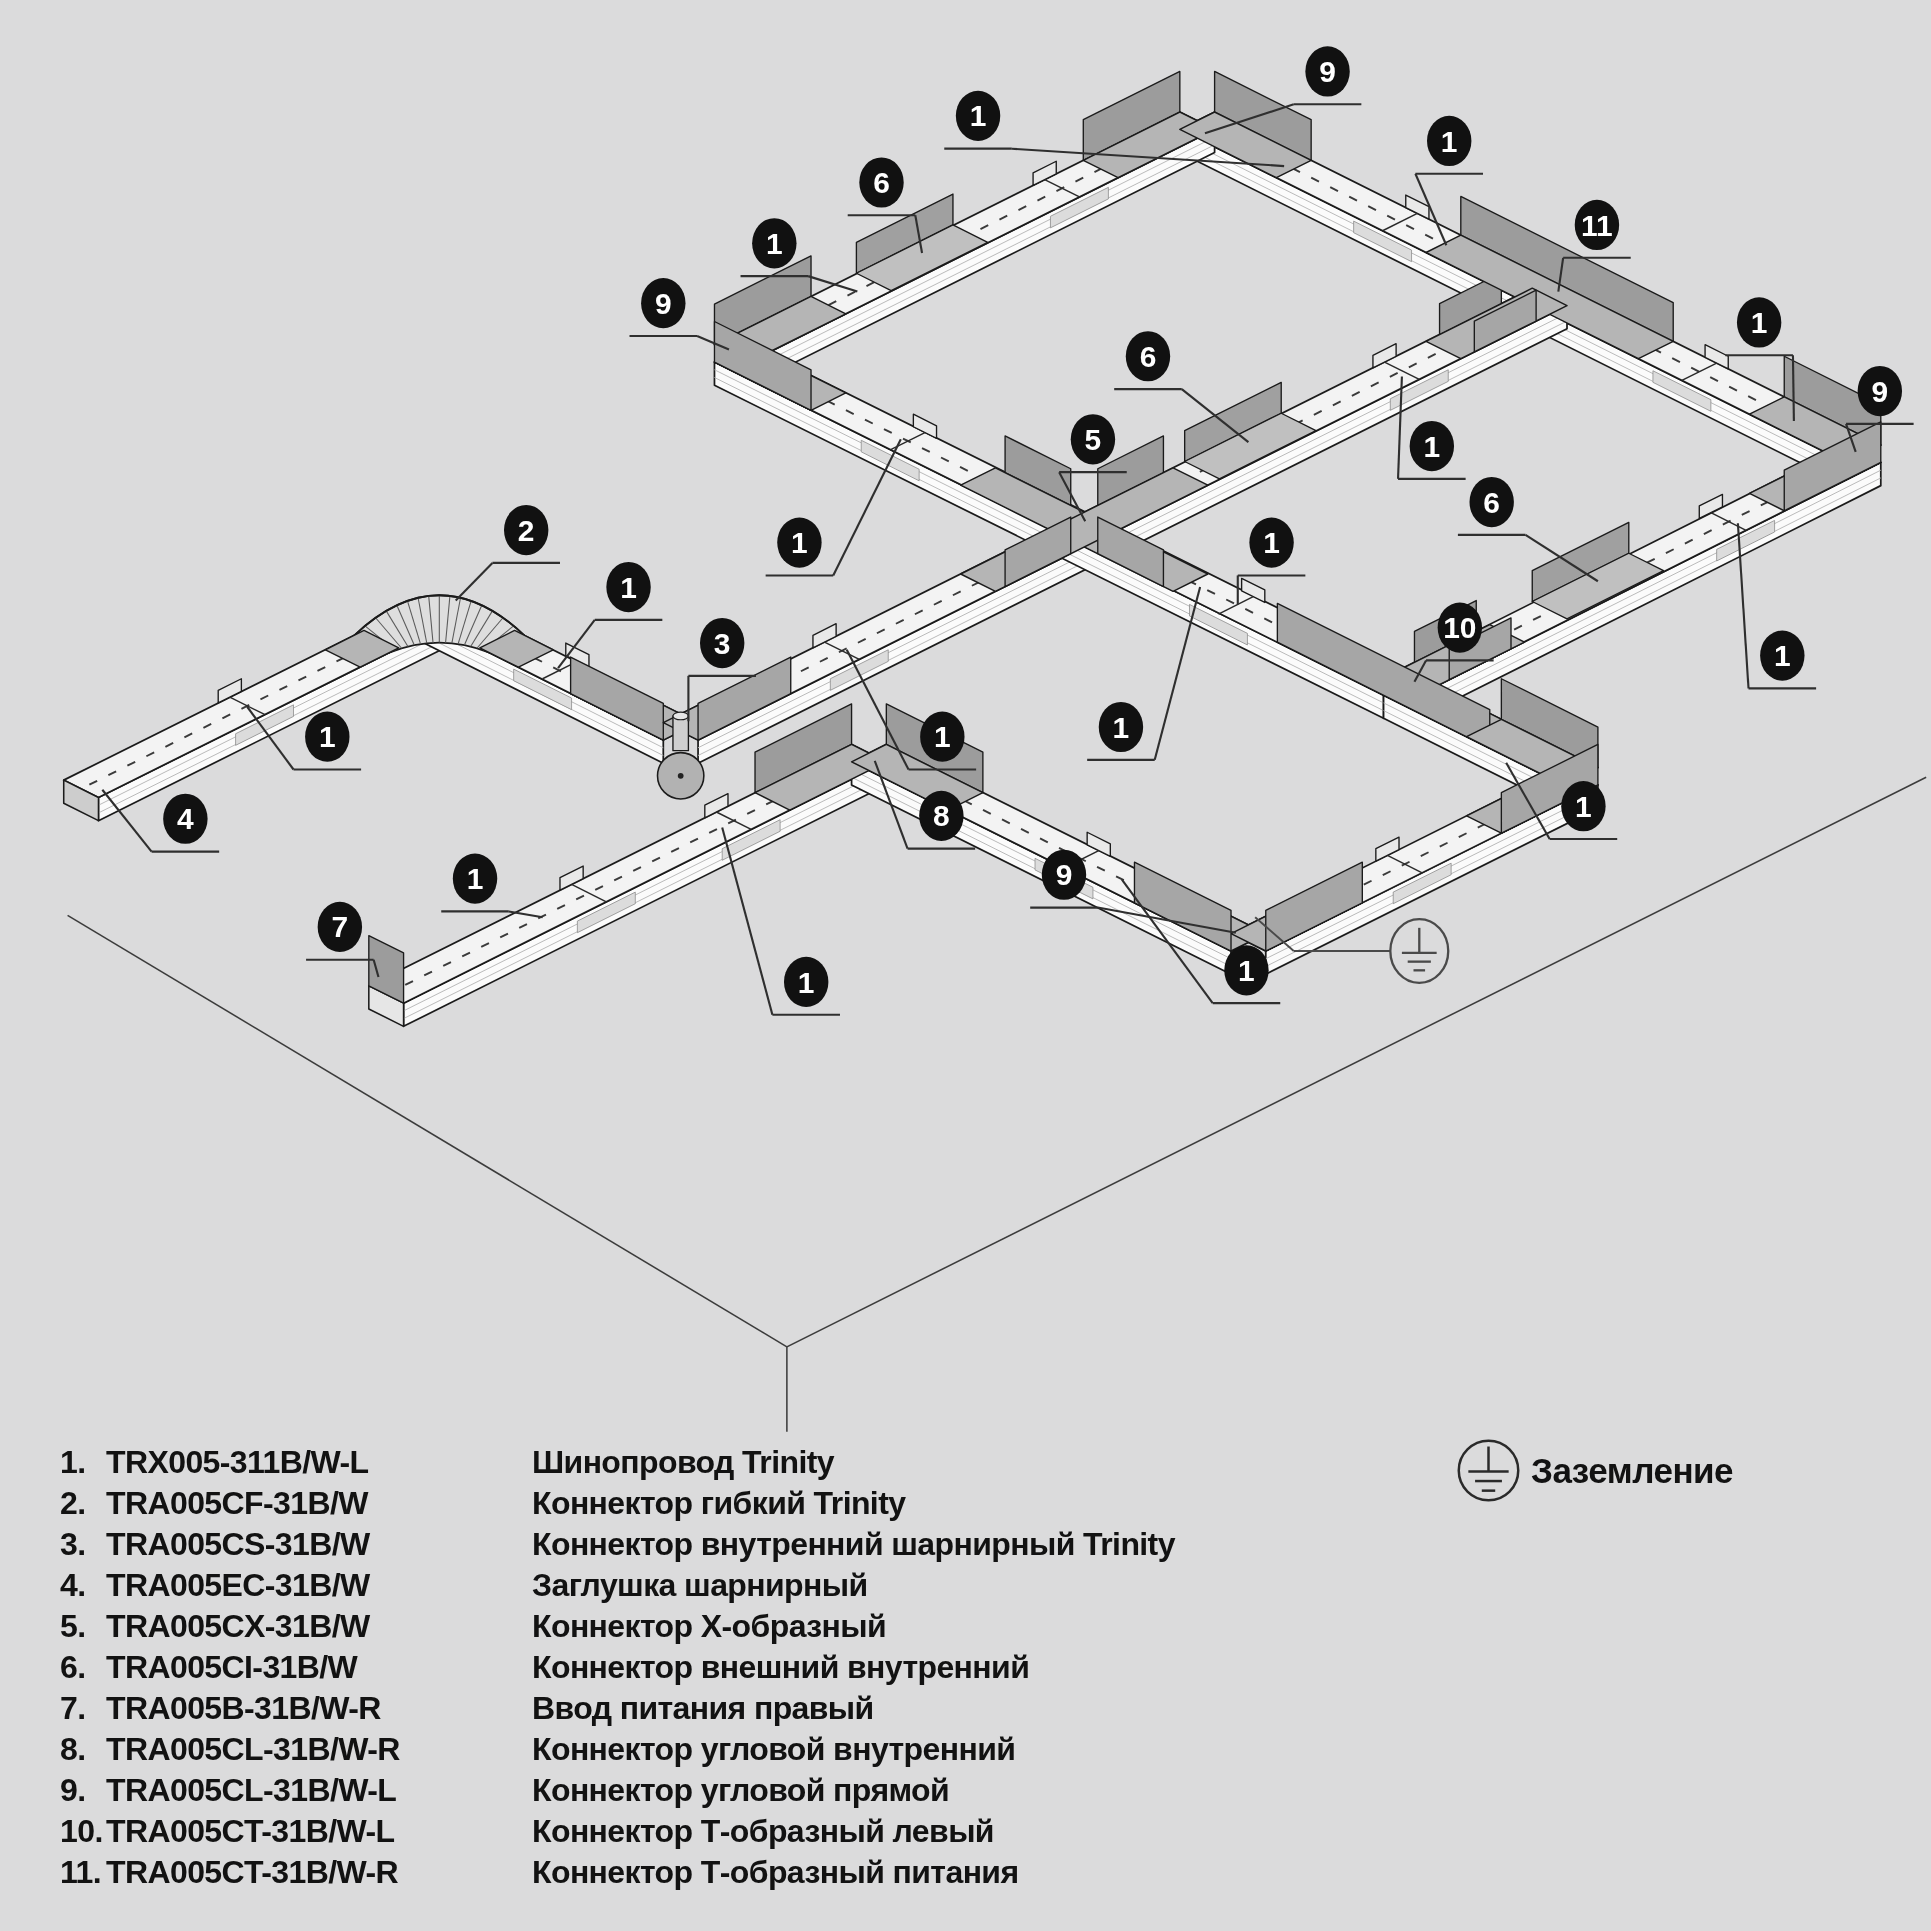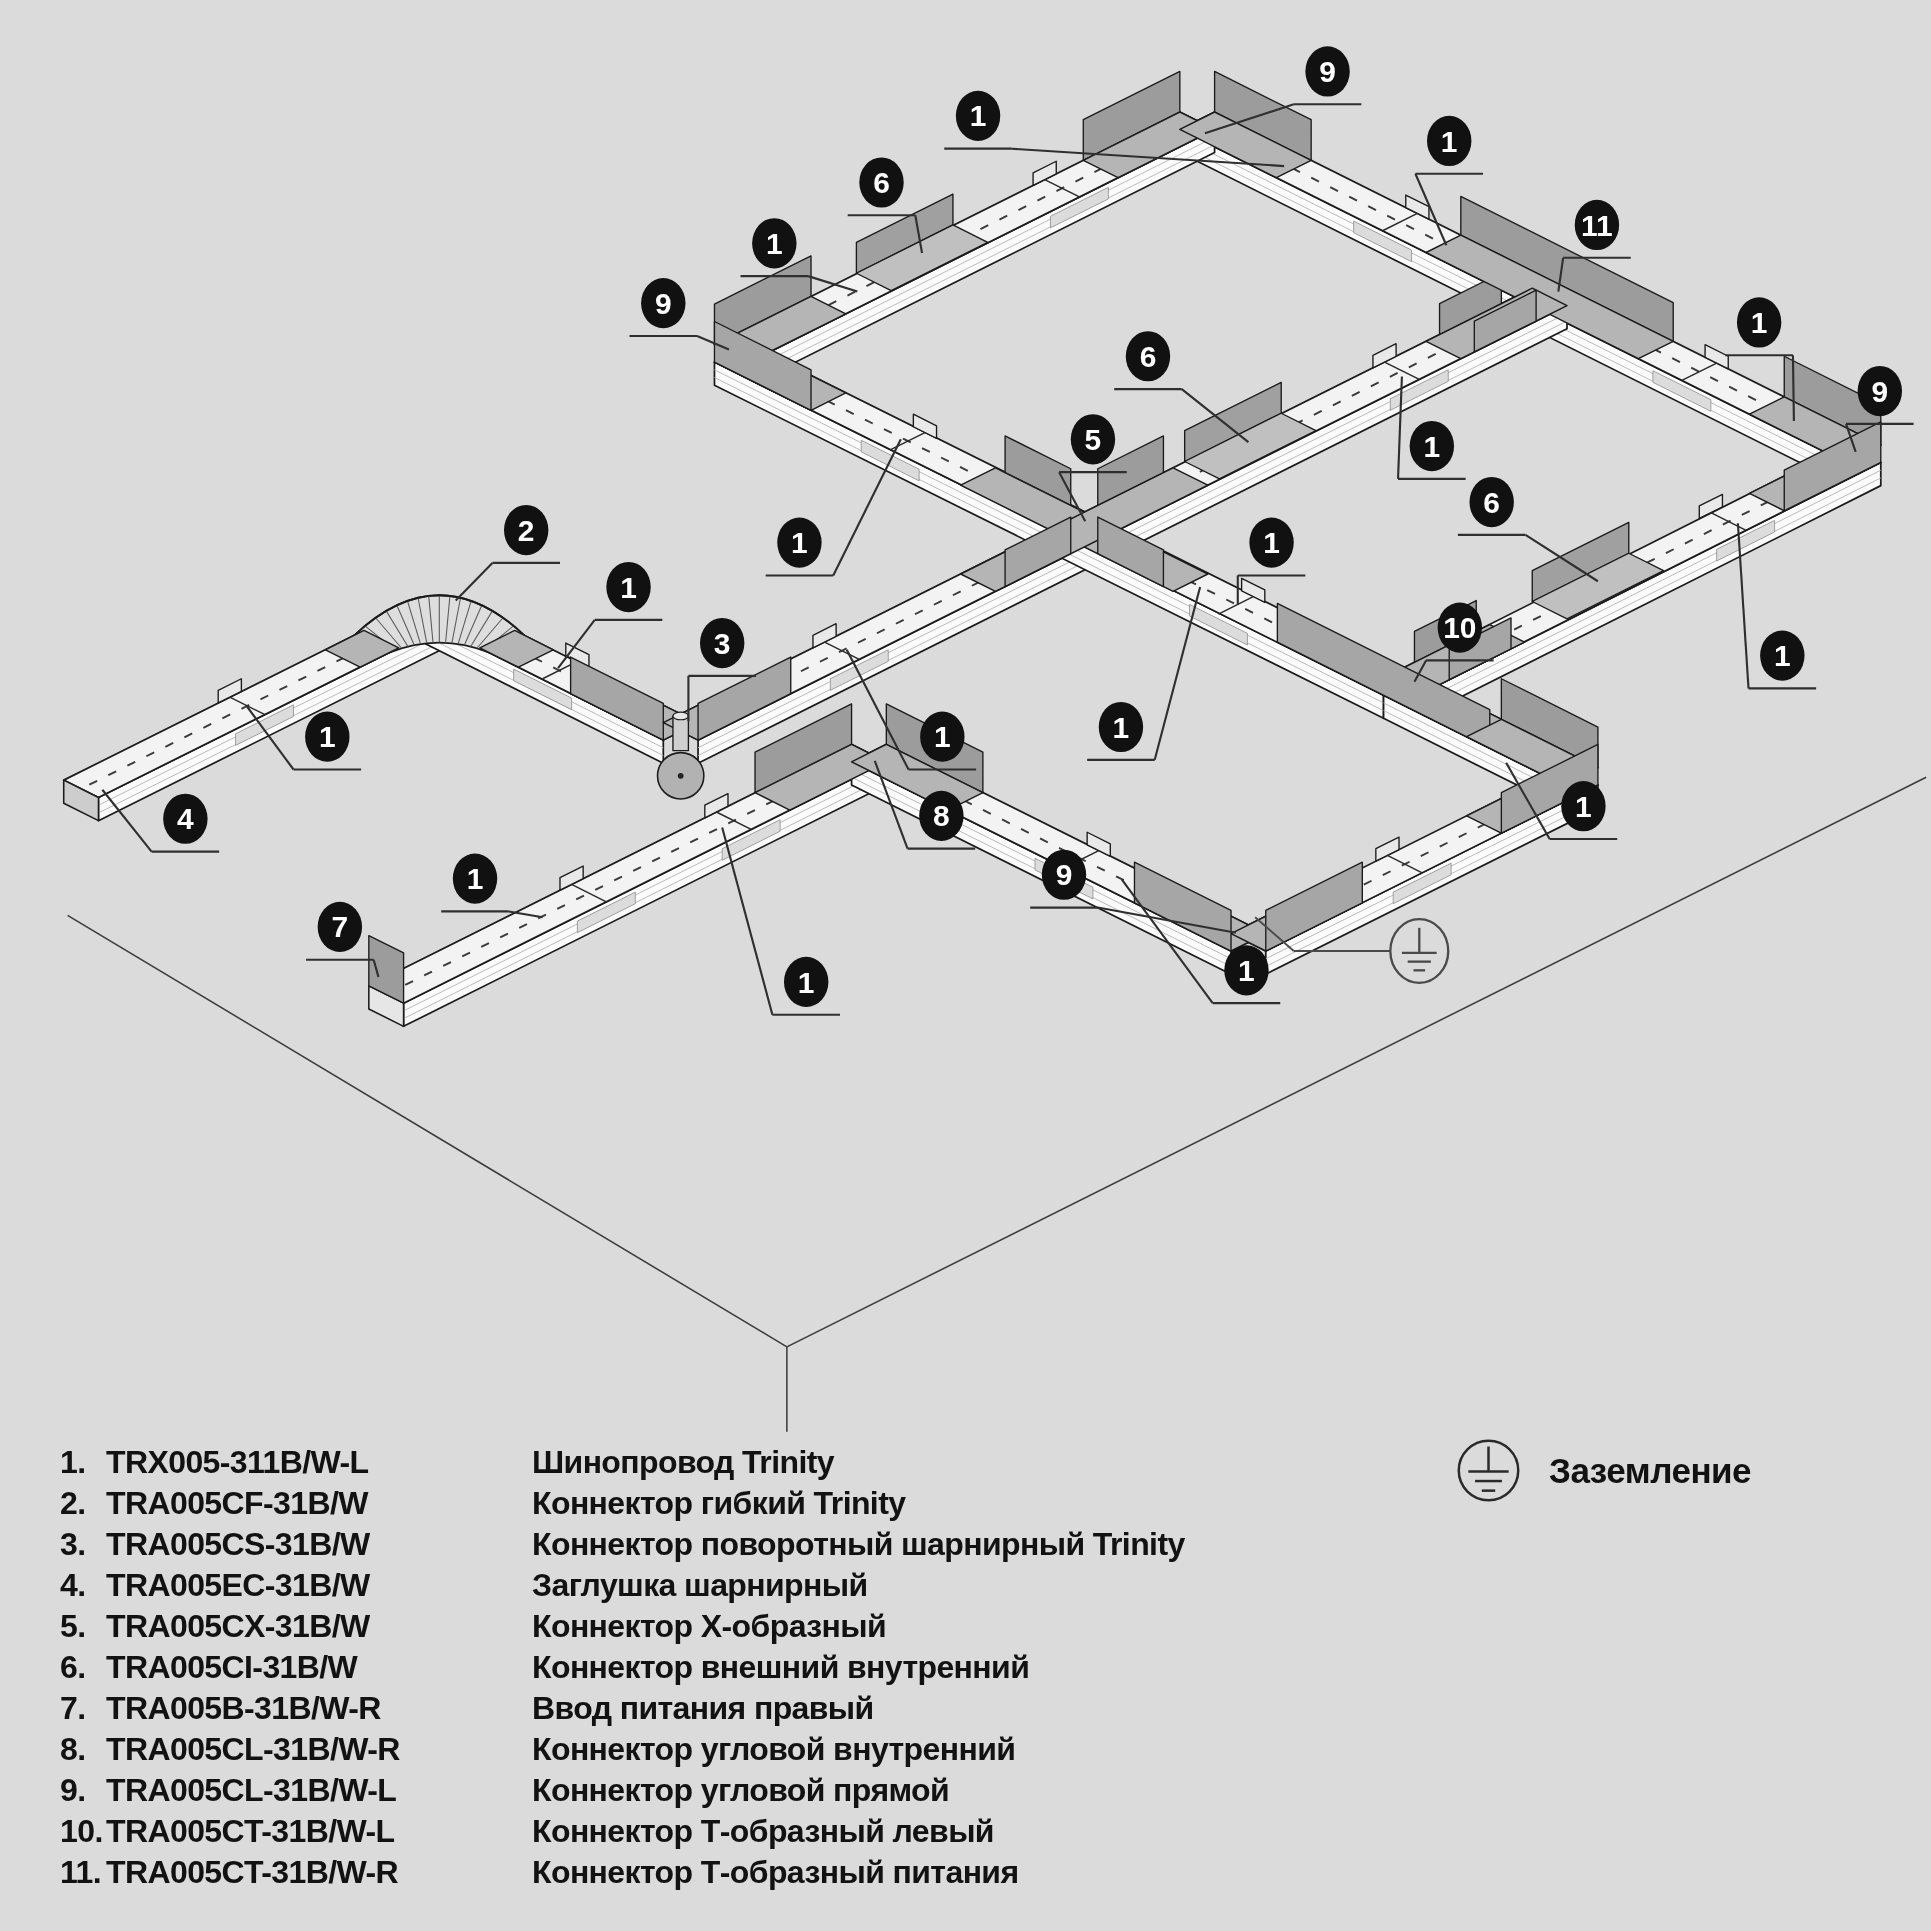--- a/index.html
+++ b/index.html
@@ -3,21 +3,21 @@
 <meta charset="utf-8">
 <style>
   html,body{margin:0;padding:0;}
   body{font-family:"Liberation Sans", sans-serif;}
   .page{position:relative;width:1931px;height:1931px;background:#dbdbdc;overflow:hidden;}
   .diagram-svg{position:absolute;left:0;top:0;width:1931px;height:1931px;}
   .badge-num{font-family:"Liberation Sans", sans-serif;font-weight:bold;font-size:31px;fill:#ffffff;}
   .legend{position:absolute;left:60px;top:1444px;width:1332px;}
   .legend-row{display:grid;grid-template-columns:46px 426px auto;align-items:baseline;height:41px;}
   .legend-row span{font-size:32px;font-weight:700;color:#121212;letter-spacing:-0.6px;white-space:nowrap;}
-  .ground-legend{position:absolute;left:1453px;top:1435px;display:flex;align-items:center;gap:25px;}
+  .ground-legend{position:absolute;left:1453px;top:1435px;display:flex;align-items:center;gap:7px;}
   .ground-legend .lbl{font-size:35px;font-weight:700;color:#121212;letter-spacing:-0.5px;}
 </style>
 </head>
 <body>
 
 <div class="page">
   <svg class="diagram-svg" viewBox="0 0 2000 2000" xmlns="http://www.w3.org/2000/svg">
     <g id="diagram-root">
         <line x1="70" y1="948" x2="815" y2="1395" stroke="#3c3c3c" stroke-width="1.6"></line>
         <line x1="815" y1="1395" x2="1995" y2="805" stroke="#3c3c3c" stroke-width="1.6"></line>
@@ -338,21 +338,21 @@
         <span>Шинопровод Trinity</span>
       </div>
     <div class="legend-row">
         <span>2.</span>
         <span>TRA005CF-31B/W</span>
         <span>Коннектор гибкий Trinity</span>
       </div>
     <div class="legend-row">
         <span>3.</span>
         <span>TRA005CS-31B/W</span>
-        <span>Коннектор поворотный шарнирный Trinity</span>
+        <span>Коннектор внутренний шарнирный Trinity</span>
       </div>
     <div class="legend-row">
         <span>4.</span>
         <span>TRA005EC-31B/W</span>
         <span>Заглушка шарнирный</span>
       </div>
     <div class="legend-row">
         <span>5.</span>
         <span>TRA005CX-31B/W</span>
         <span>Коннектор Х-образный</span>

